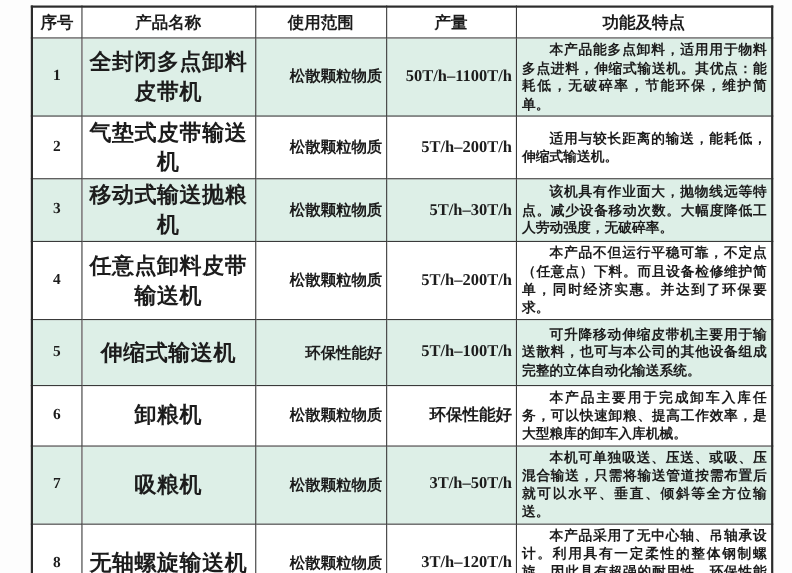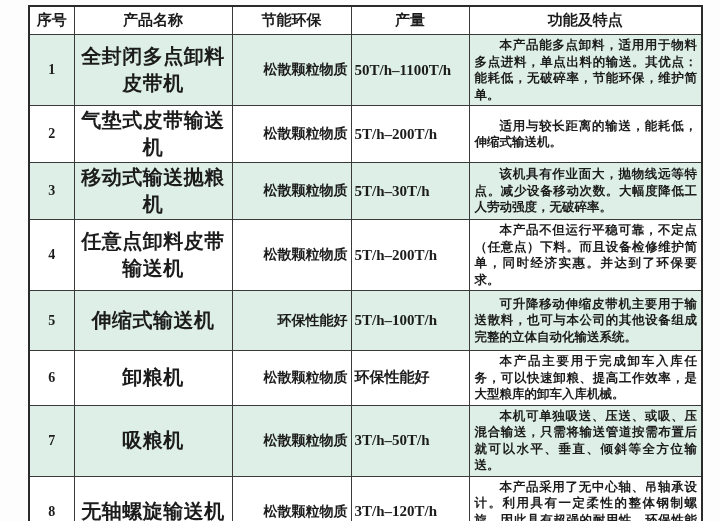--- a/index.html
+++ b/index.html
@@ -47,21 +47,21 @@
     font-size: 20px;
     text-align: center;
     letter-spacing: 0.5px;
   }
   td.c-scope {
     font-size: 14px;
     text-align: right;
   }
   td.c-output {
     font-size: 15px;
-    text-align: left;
+    text-align: right;
   }
   td.c-features {
     font-size: 12.5px;
     line-height: 1.32;
     text-align: justify;
     padding: 2px 4px 2px 5px;
   }
   td.c-features .para {
     text-indent: 2em;
   }
@@ -78,33 +78,33 @@
       <col style="width:45px">
       <col style="width:158px">
       <col style="width:119px">
       <col style="width:118px">
       <col style="width:233px">
     </colgroup>
     <thead>
       <tr style="height:20px">
         <th>序号</th>
         <th>产品名称</th>
-        <th>节能环保</th>
+        <th>使用范围</th>
         <th>产量</th>
         <th>功能及特点</th>
       </tr>
     </thead>
     <tbody>
       <tr class="stripe" style="height:55px">
         <td class="c-no">1</td>
         <td class="c-name">全封闭多点卸料皮带机</td>
         <td class="c-scope">松散颗粒物质</td>
         <td class="c-output">50T/h–1100T/h</td>
         <td class="c-features">
-            <div class="para">本产品能多点卸料，适用用于物料多点进料，单点出料的输送。其优点：能耗低，无破碎率，节能环保，维护简单。</div>
+            <div class="para">本产品能多点卸料，适用用于物料多点进料，伸缩式输送机。其优点：能耗低，无破碎率，节能环保，维护简单。</div>
           </td>
       </tr>
       <tr style="height:29px">
         <td class="c-no">2</td>
         <td class="c-name">气垫式皮带输送机</td>
         <td class="c-scope">松散颗粒物质</td>
         <td class="c-output">5T/h–200T/h</td>
         <td class="c-features">
             <div class="para">适用与较长距离的输送，能耗低，伸缩式输送机。</div>
           </td>

